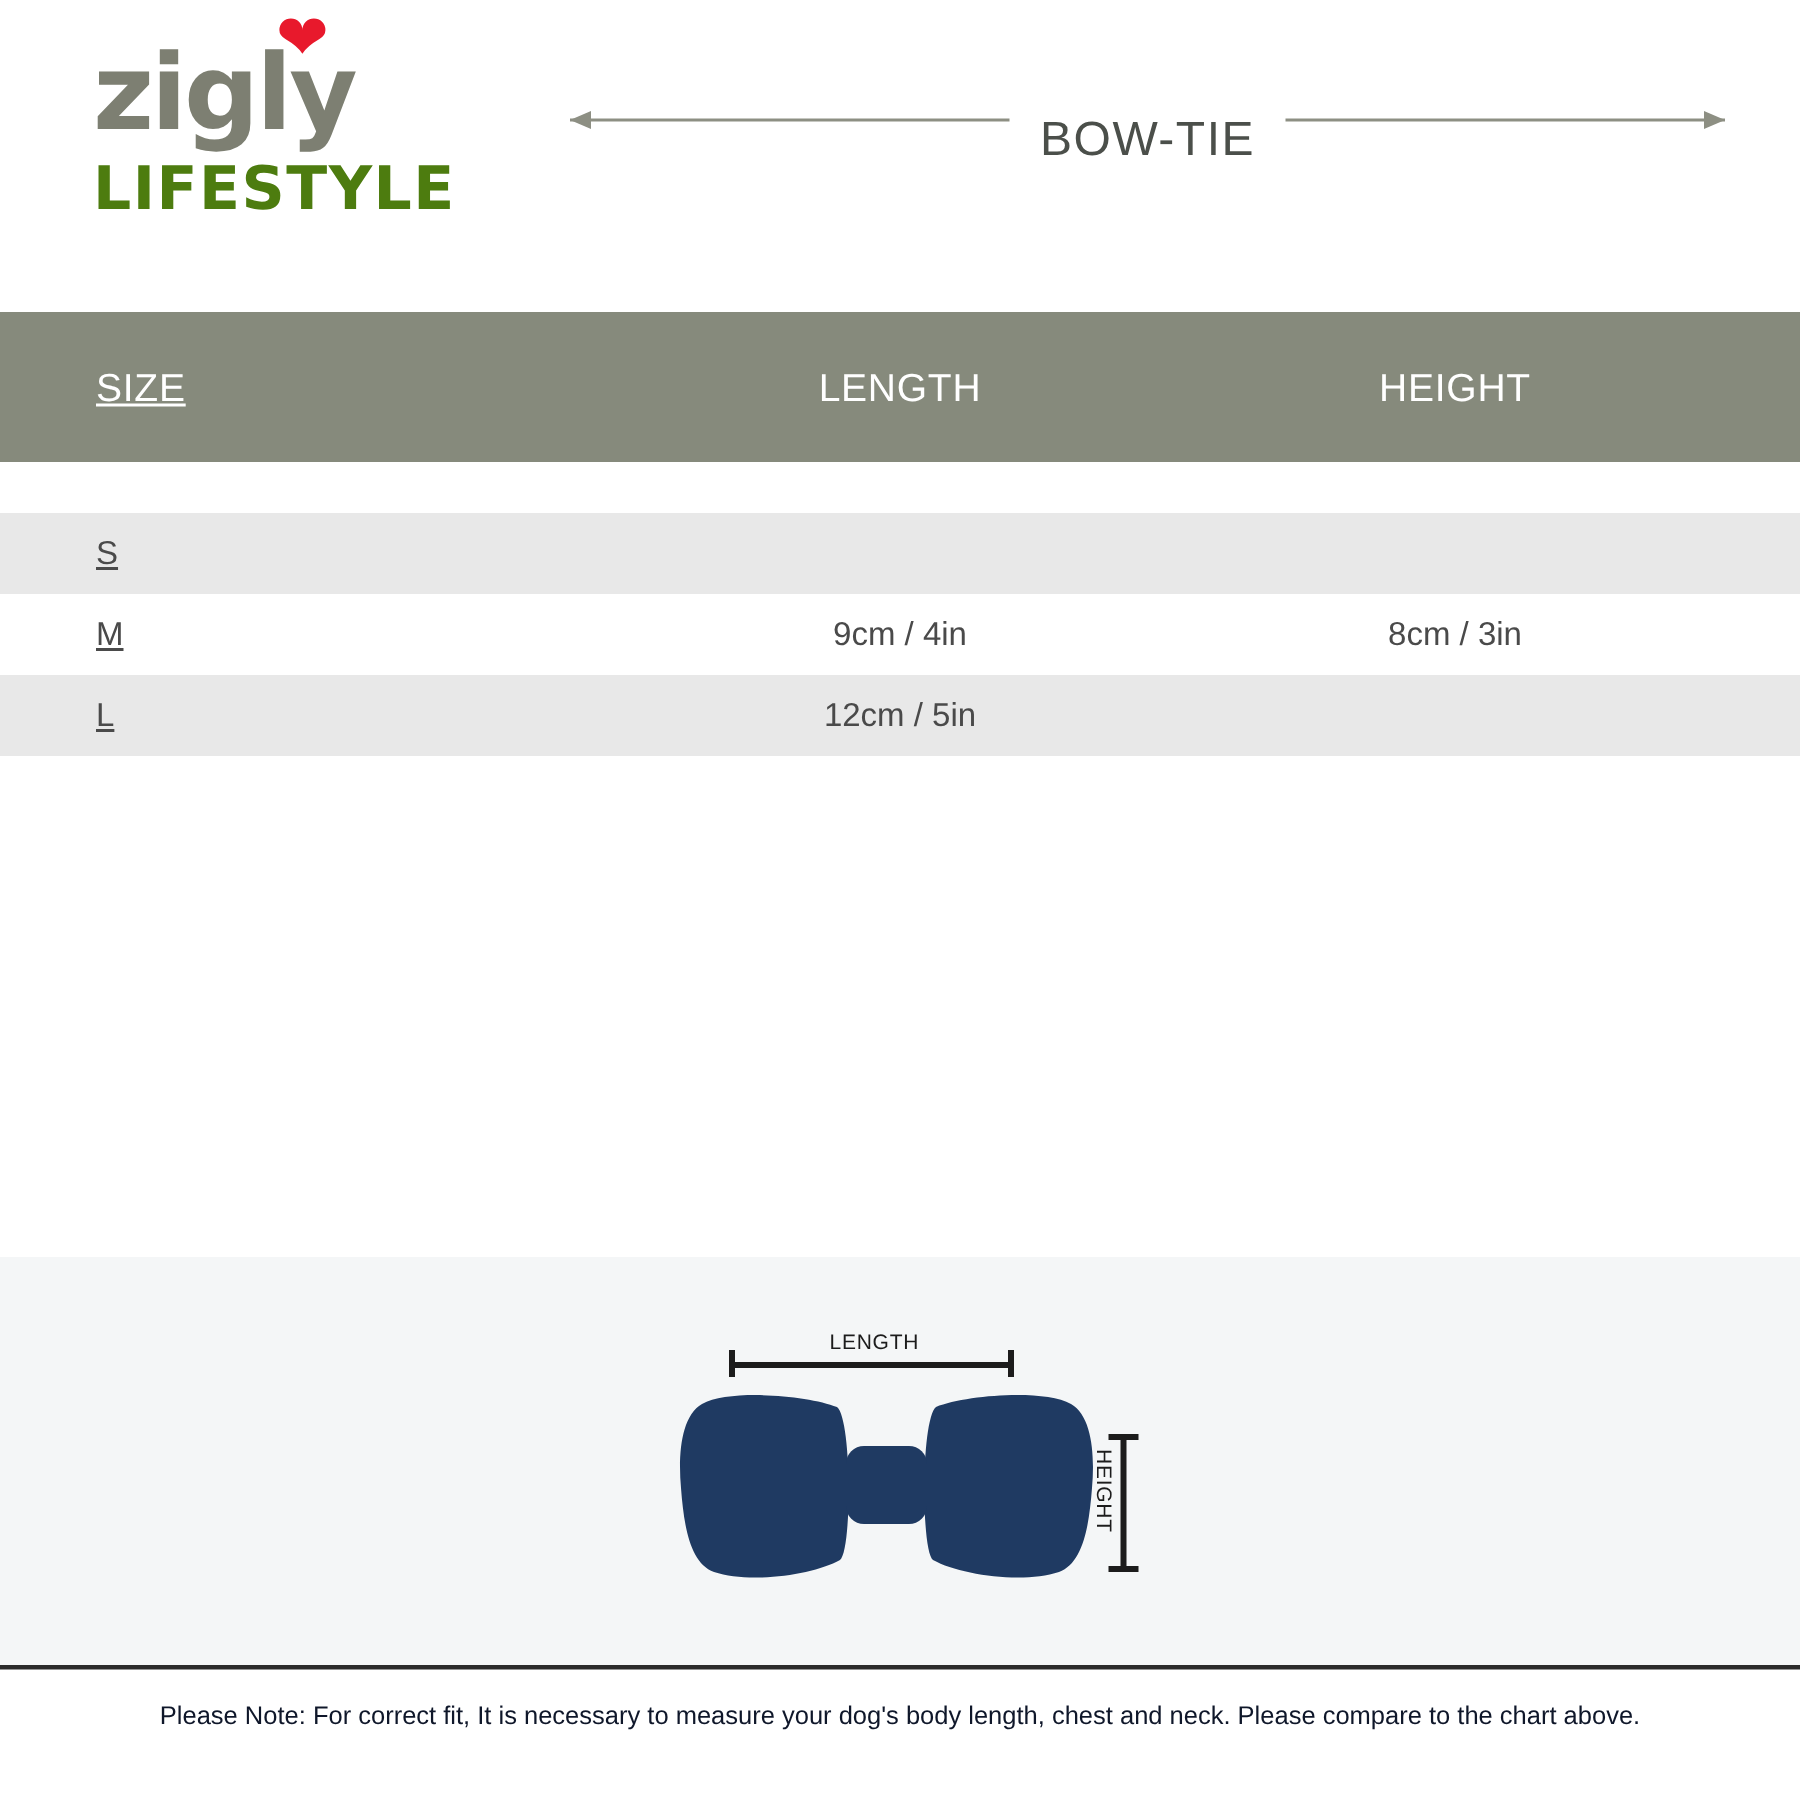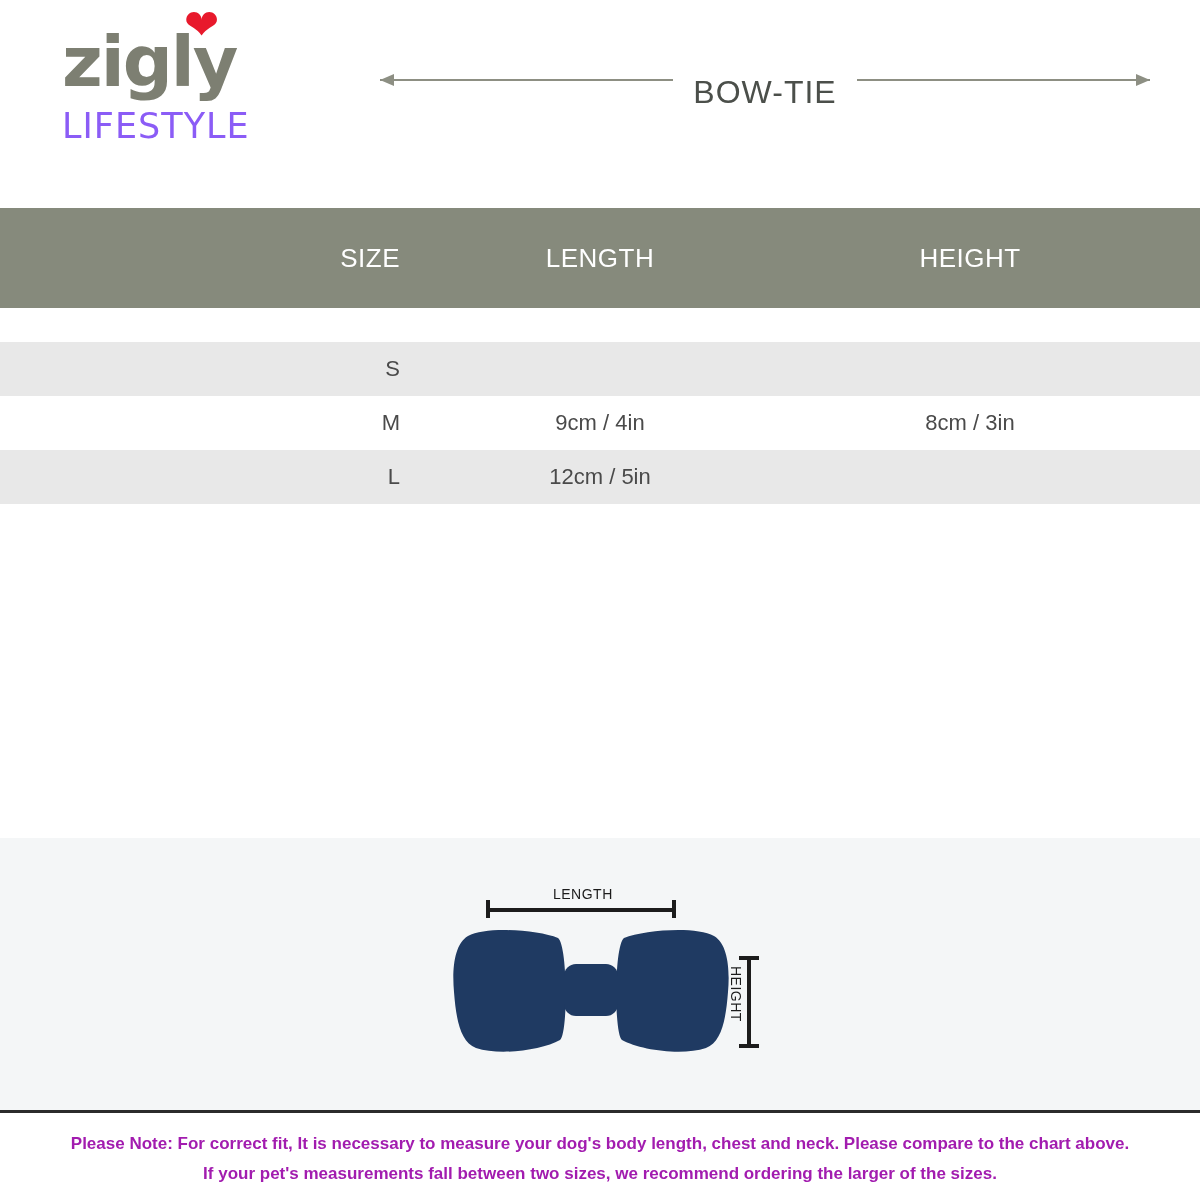--- a/index.html
+++ b/index.html
@@ -44,24 +44,24 @@
     position: absolute;
     left: 122px;
     top: -18px;
     color: #e8192c;
     font-size: 42px;
     line-height: 42px;
   }
   .logo-lifestyle {
     display: block;
     font-family: "DejaVu Sans", sans-serif;
-    font-weight: normal;
-    font-size: 35px;
+    font-weight: bold;
+    font-size: 40px;
     letter-spacing: 1px;
-    color: #8b5cf6;
+    color: #4d7c0f;
     line-height: 44px;
     margin-top: 2px;
   }
 
   .title-wrap {
     position: absolute;
     left: 380px;
     top: 74px;
     width: 770px;
     display: flex;
@@ -123,21 +123,21 @@
     height: 54px;
     color: #4a4a4a;
     font-size: 22px;
   }
   .row.odd { background: #e8e8e8; }
   .row.even { background: #ffffff; }
   .spacer-row {
     height: 34px;
     background: #ffffff;
   }
-  .c-size   { width: 400px; padding-left: 32px; text-align: right; }
+  .c-size   { width: 400px; padding-left: 64px; text-align: left; text-decoration: underline; }
   .c-length { width: 400px; text-align: center; }
   .c-height { width: 400px; text-align: center; padding-right: 60px; }
   .thead .c-size   { font-size: 26px; letter-spacing: 0.5px; }
   .thead .c-length { font-size: 26px; letter-spacing: 0.5px; }
   .thead .c-height { font-size: 26px; letter-spacing: 0.5px; }
 
   
   .diagram {
     position: absolute;
     left: 0;
@@ -219,23 +219,22 @@
     top: 1110px;
     width: 1200px;
     height: 90px;
     background: #ffffff;
     border-top: 3px solid #2b2b2b;
     text-align: center;
     padding-top: 16px;
   }
   .footer p {
     font-size: 17px;
-    color: #a21caf;
+    color: #0f172a;
     line-height: 30px;
-    font-weight: bold;
   }
 </style>
 </head>
 <body>
 
 <div class="page">
 
   <div class="header">
 
     <div class="logo">
@@ -304,16 +303,15 @@
       <span class="hgt-bar"></span>
       <span class="hgt-cap-t"></span>
       <span class="hgt-cap-b"></span>
       <span class="hgt-label">HEIGHT</span>
 
     </div>
   </div>
 
   <div class="footer">
     <p>Please Note: For correct fit, It is necessary to measure your dog's body length, chest and neck. Please compare to the chart above.</p>
-    <p>If your pet's measurements fall between two sizes, we recommend ordering the larger of the sizes.</p>
   </div>
 
 </div>
 
 </body></html>

